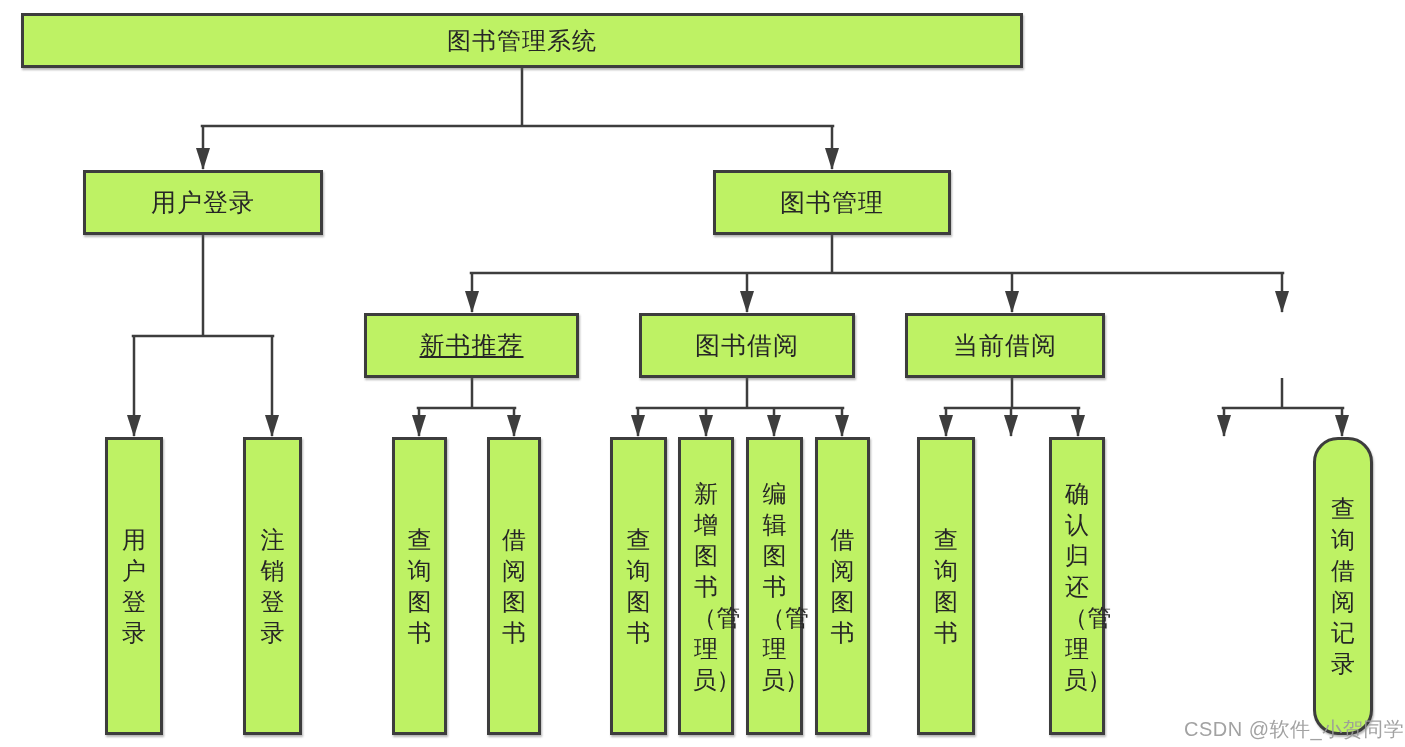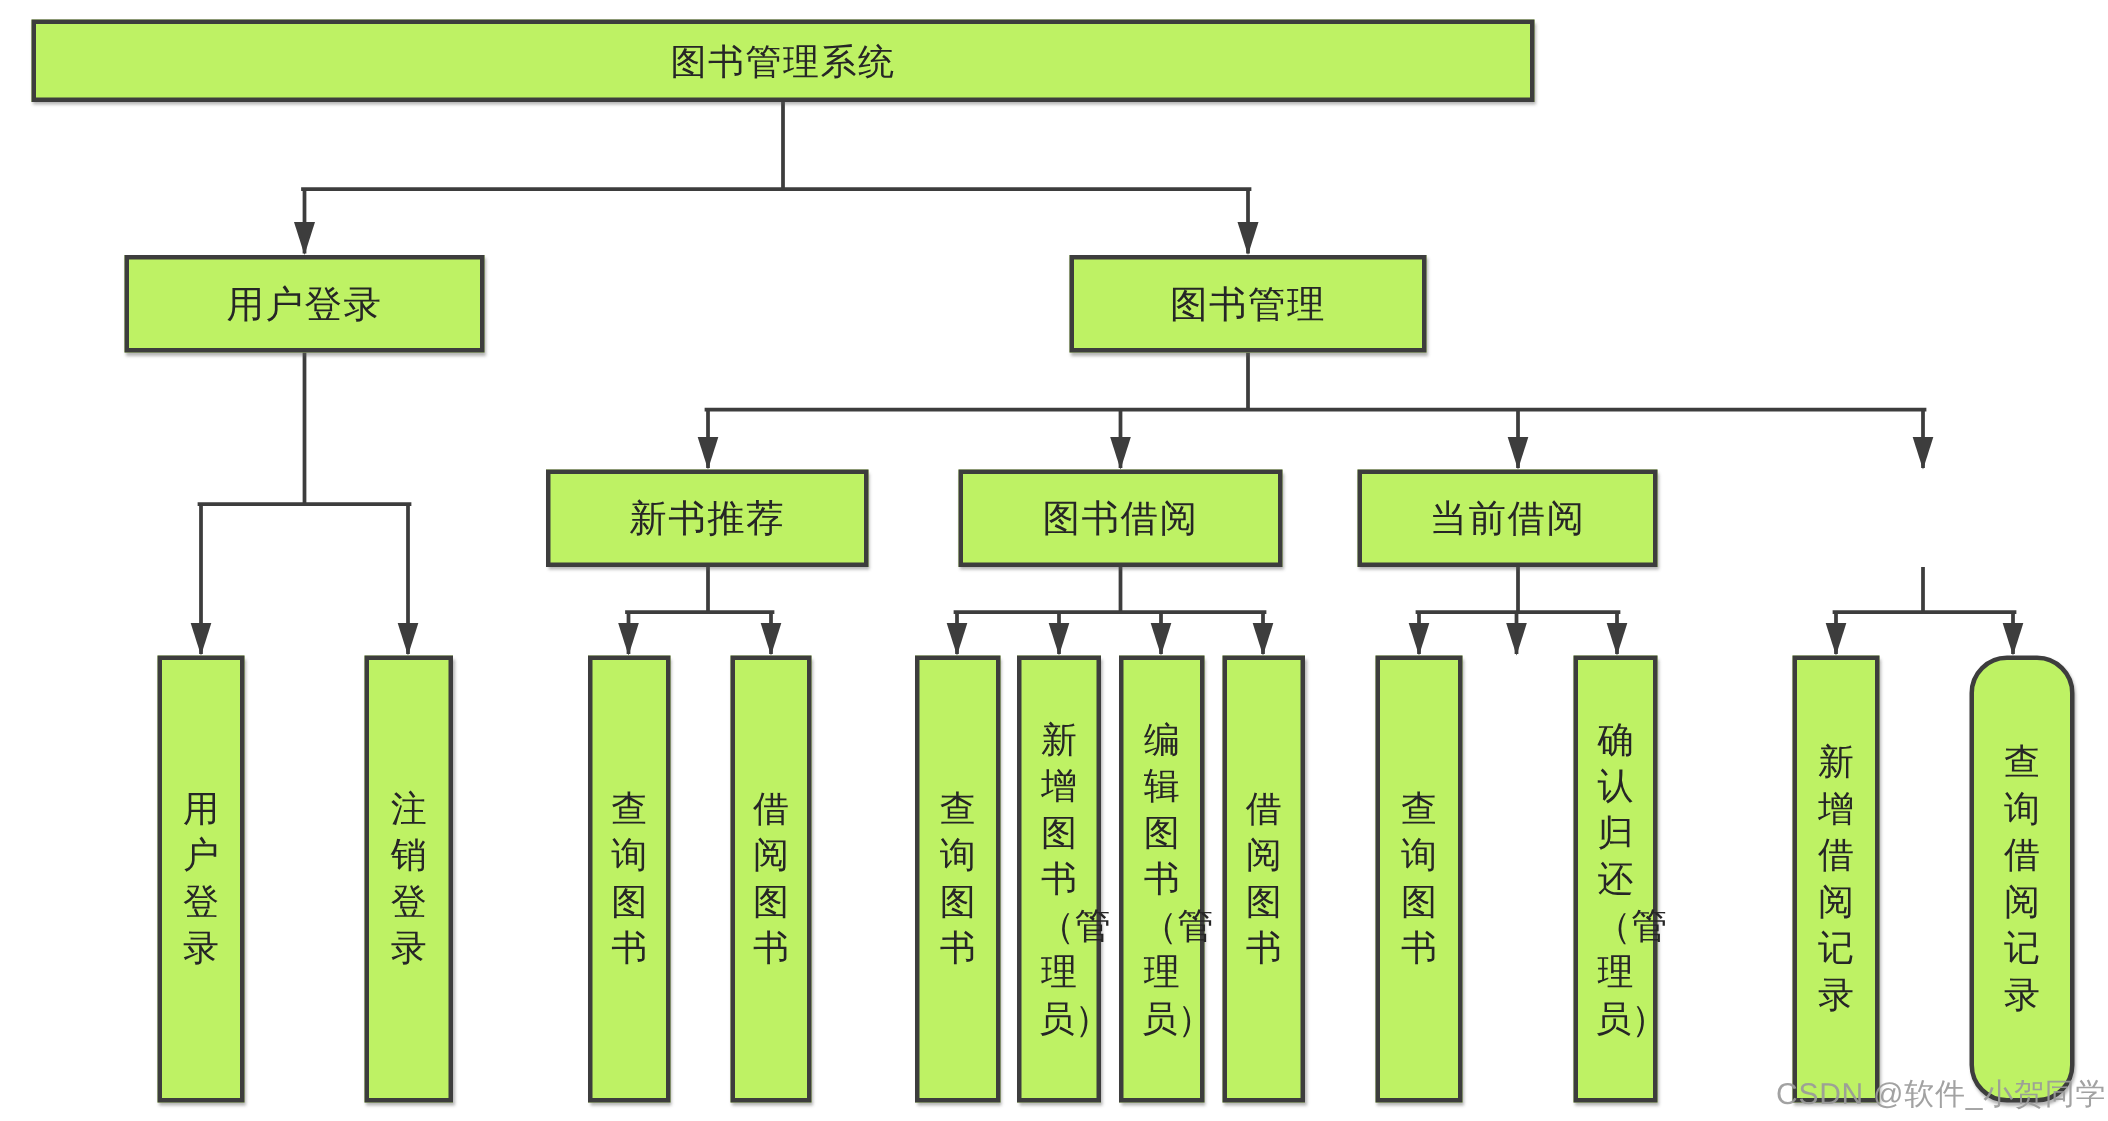--- a/index.html
+++ b/index.html
@@ -99,21 +99,21 @@
     <span>图书管理系统</span>
   </div>
 
   <div class="node hnode" style="left:83px;top:170px;width:240px;height:65px;">
     <span>用户登录</span>
   </div>
   <div class="node hnode" style="left:713px;top:170px;width:238px;height:65px;">
     <span>图书管理</span>
   </div>
 
-  <div class="node hnode" style="left:364px;top:313px;width:215px;height:65px;">
+  <div class="node hnode" style="left:364px;top:313px;width:215px;height:65px;text-decoration:underline;">
     <span>新书推荐</span>
   </div>
   <div class="node hnode" style="left:639px;top:313px;width:216px;height:65px;">
     <span>图书借阅</span>
   </div>
   <div class="node hnode" style="left:905px;top:313px;width:200px;height:65px;">
     <span>当前借阅</span>
   </div>
 
   <div class="node vnode" style="left:105px;top:437px;width:58px;height:298px;">
@@ -143,22 +143,19 @@
     <span class="vtext">借阅图书</span>
   </div>
 
   <div class="node vnode" style="left:917px;top:437px;width:58px;height:298px;">
     <span class="vtext">查询图书</span>
   </div>
   <div class="node vnode" style="left:1049px;top:437px;width:56px;height:298px;">
     <span class="vtext">确认归还（管理员）</span>
   </div>
 
-  <div class="node vnode" style="left:1195px;top:437px;width:58px;height:298px;">
-    <span class="vtext">新增借阅记录</span>
-  </div>
-  <div class="node vnode" style="left:1313px;top:437px;width:70px;height:298px;border-radius:25px;">
+  <div class="node vnode" style="left:1313px;top:437px;width:60px;height:298px;border-radius:25px;">
     <span class="vtext">查询借阅记录</span>
   </div>
 
   <div class="watermark">CSDN @软件_小贺同学</div>
 
 </div>
 
 </body></html>

